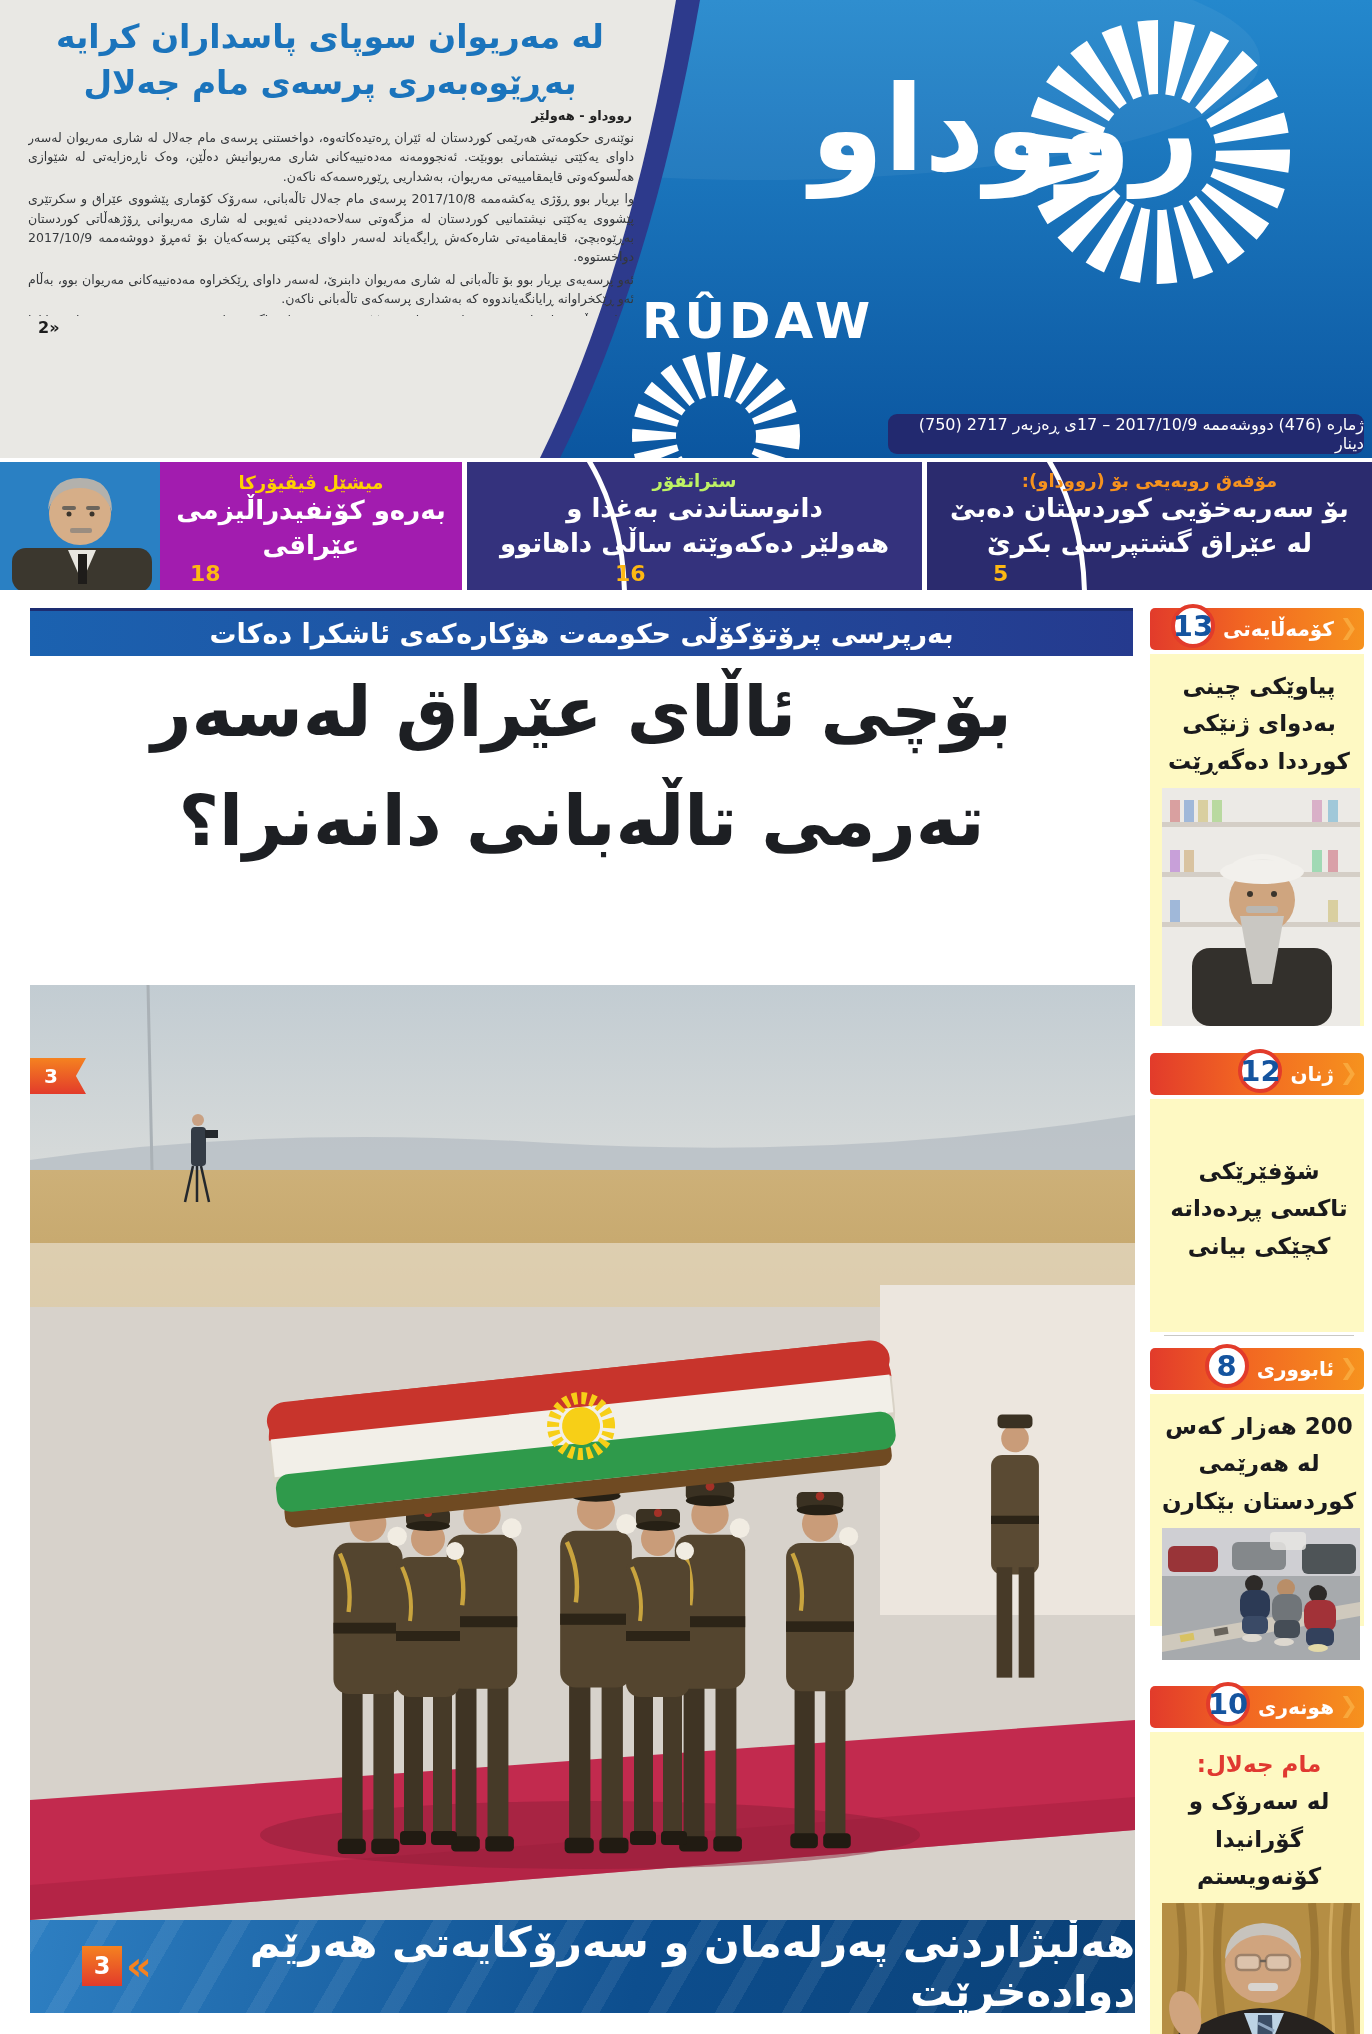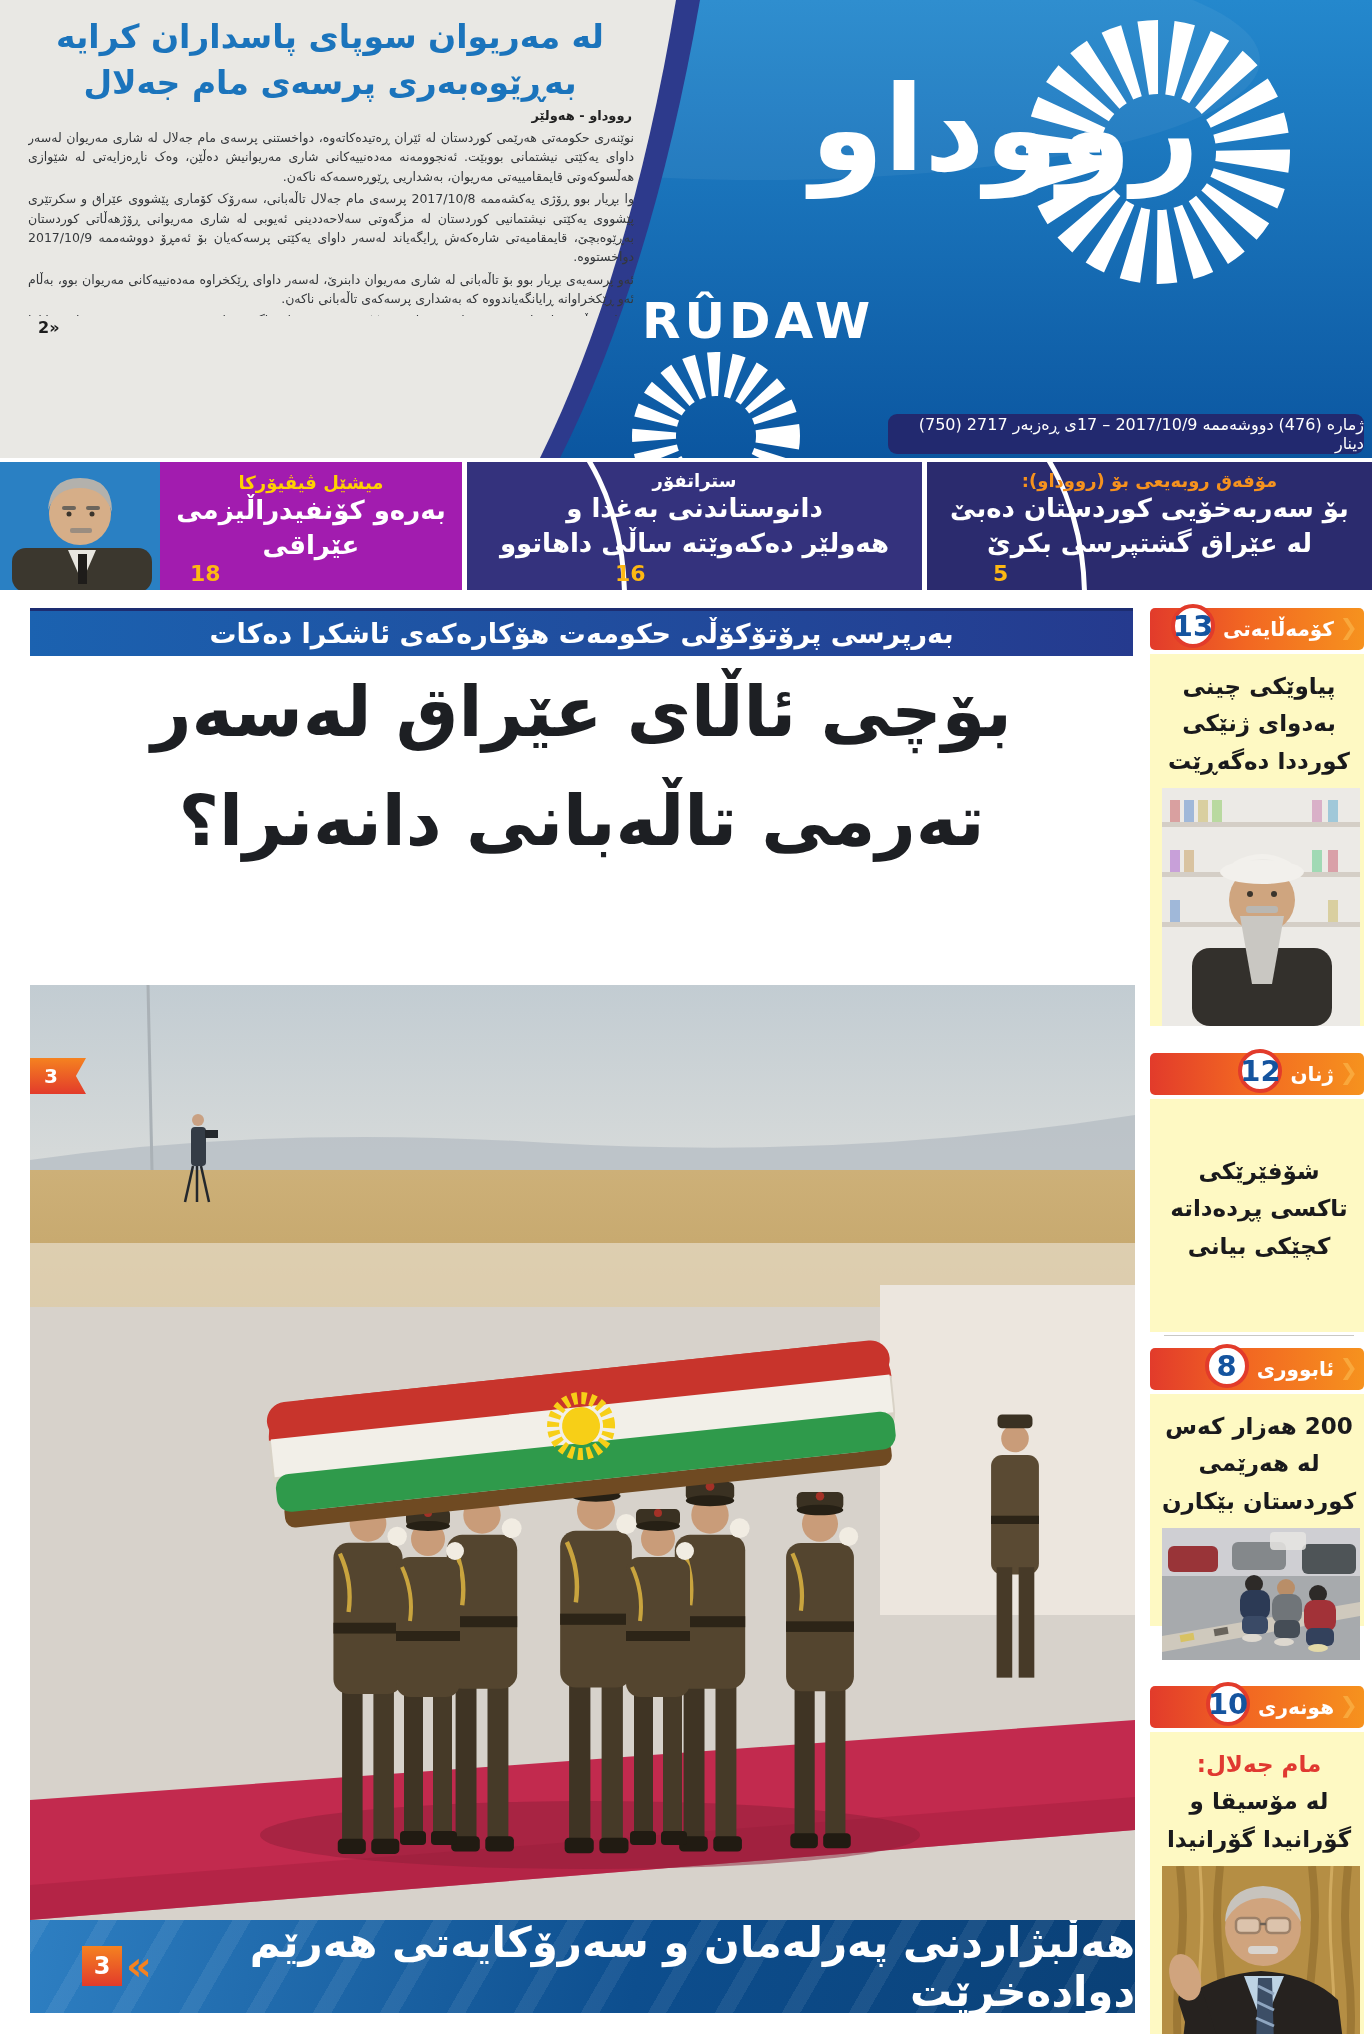--- a/index.html
+++ b/index.html
@@ -26,21 +26,21 @@
   
   .teaser{position:absolute;top:462px;height:128px;overflow:hidden;color:#fff;direction:rtl;}
   .teaser .arc{position:absolute;left:-150px;top:-80px;width:300px;height:420px;border:5px solid #ffffff;
       border-radius:50%;}
   .teaser .kick{position:relative;text-align:center;font-size:18px;font-weight:bold;margin-top:8px;}
   .teaser .t1,.teaser .t2{position:relative;text-align:center;font-size:26px;font-weight:bold;line-height:1.35;}
   .teaser .pg{position:absolute;bottom:4px;font-size:22px;font-weight:bold;color:#fdb813;}
   #teaser-right{left:927px;width:445px;background:#2b2b6e;}
   #teaser-right .kick{color:#f6921e;}
   #teaser-mid{left:467px;width:455px;background:#34327d;}
-  #teaser-mid .kick{color:#ffffff;}
+  #teaser-mid .kick{color:#bef264;}
   #teaser-left{left:0;width:462px;background:#a21caf;}
   #teaser-left .kick{color:#ffd200;margin-top:10px;}
   #teaser-left .txt{margin-left:160px;}
 
   
   .kicker-bar{position:absolute;left:30px;top:608px;width:1103px;height:45px;
       background:linear-gradient(90deg,#1b62b0,#253a8e);border-top:3px solid #1d2d71;
       color:#fff;font-size:27px;font-weight:bold;display:flex;align-items:center;justify-content:center;direction:rtl;}
   .main-headline{position:absolute;left:30px;top:658px;width:1103px;text-align:center;
       color:#1d1f23;font-weight:bold;font-size:70px;line-height:1.55;direction:rtl;}
@@ -342,21 +342,21 @@
   </div>
 
   <div class="side-sec" style="top:1686px;">
     <div class="side-head">
       <span class="lbl">هونەری</span>
       <span class="side-badge">10</span>
       <span class="chev">❮</span>
     </div>
     <div class="side-body" style="height:344px;box-sizing:border-box;">
       <div class="side-lead">مام جەلال:</div>
-      <div>لە مۆسیقا و گۆرانیدا گۆرانیدا</div>
+      <div>لە سەرۆک و گۆرانیدا کۆنەویستم</div>
       <svg class="side-photo" width="198" height="200" viewBox="0 0 198 200">
         <rect width="198" height="200" fill="#b58e44"></rect>
         <g stroke="#93702f" stroke-width="8" opacity="0.7" fill="none">
           <path d="M18,0 q6,50 0,100 q-6,50 0,100"></path>
             <path d="M58,0 q-6,50 0,100 q6,50 0,100"></path>
           <path d="M150,0 q6,50 0,100 q-6,50 0,100"></path>
             <path d="M186,0 q-6,50 0,100 q6,50 0,100"></path>
         </g>
         <g stroke="#d7b266" stroke-width="3" opacity="0.8" fill="none">
           <path d="M38,0 q4,50 0,100 q-4,50 0,100"></path>

